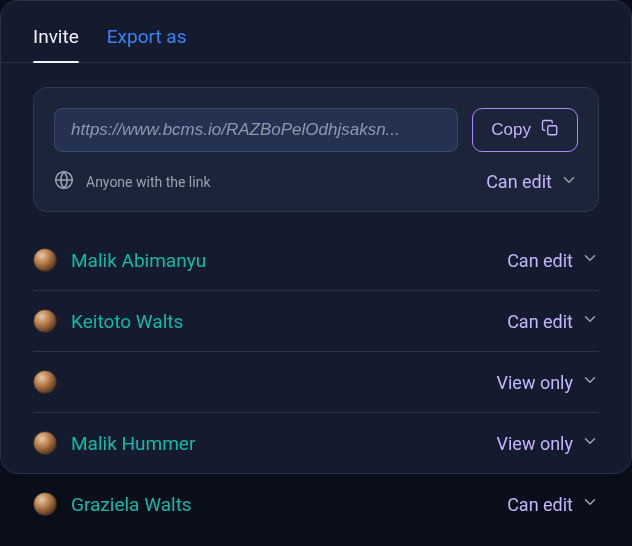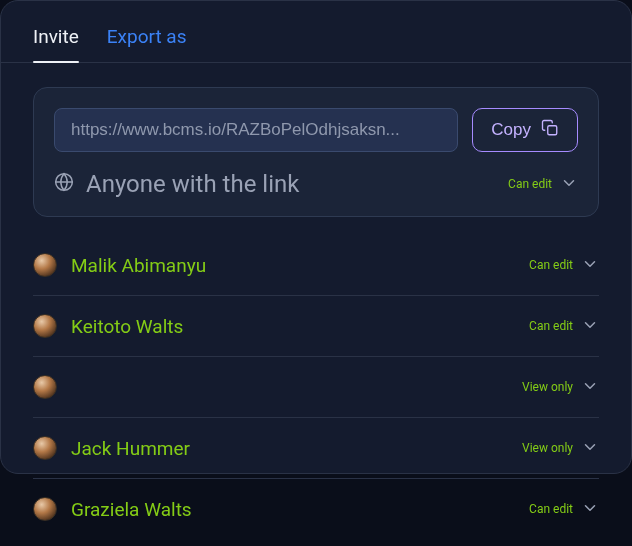--- a/index.html
+++ b/index.html
@@ -64,20 +64,21 @@
     border: 1px solid #3a4a6e;
     border-radius: 8px;
     height: 44px;
     padding: 0 16px;
     color: #8f98ad;
     font-size: 17px;
     outline: none;
     overflow: hidden;
     white-space: nowrap;
     text-overflow: ellipsis;
+    font-style: italic;
   }
   .copy-btn {
     display: flex;
     align-items: center;
     gap: 10px;
     height: 44px;
     padding: 0 18px;
     background: transparent;
     border: 1.5px solid #a68bff;
     border-radius: 10px;
@@ -91,30 +92,30 @@
     display: flex;
     align-items: center;
     justify-content: space-between;
     margin-top: 18px;
   }
   .access-left {
     display: flex;
     align-items: center;
     gap: 12px;
     color: #9aa2b5;
-    font-size: 24px;
+    font-size: 14px;
   }
   .globe-icon svg { stroke: #9aa2b5; }
 
   .perm-select {
     display: flex;
     align-items: center;
     gap: 8px;
-    color: #84cc16;
-    font-size: 12px;
+    color: #c4b5fd;
+    font-size: 18px;
     cursor: pointer;
   }
   .perm-select svg { stroke: #9aa2b5; }
 
   .people {
     margin: 18px 32px 0 32px;
     display: flex;
     flex-direction: column;
   }
   .person-row {
@@ -133,21 +134,21 @@
   .avatar {
     width: 24px;
     height: 24px;
     border-radius: 50%;
     background: radial-gradient(circle at 35% 30%, #e8c9a8 0%, #b37847 40%, #5a3a22 75%, #2b1e14 100%);
     border: 1px solid #3a2f24;
     flex-shrink: 0;
   }
   .person-name {
     font-size: 19px;
-    color: #84cc16;
+    color: #14b8a6;
   }
 </style>
 </head>
 <body>
 
 <div class="panel">
 
   <div class="tabs">
     <div class="tab active">Invite</div>
     <div class="tab">Export as</div>
@@ -231,21 +232,21 @@
           <svg width="18" height="18" viewBox="0 0 24 24" fill="none" stroke-width="2" stroke-linecap="round" stroke-linejoin="round">
               <polyline points="6 9 12 15 18 9"></polyline>
             </svg>
         </span>
       </div>
     </div>
 
     <div class="person-row">
       <div class="person-left">
         <div class="avatar"></div>
-        <span class="person-name">Jack Hummer</span>
+        <span class="person-name">Malik Hummer</span>
       </div>
       <div class="perm-select">
         <span>View only</span>
         <span>
           <svg width="18" height="18" viewBox="0 0 24 24" fill="none" stroke-width="2" stroke-linecap="round" stroke-linejoin="round">
               <polyline points="6 9 12 15 18 9"></polyline>
             </svg>
         </span>
       </div>
     </div>

